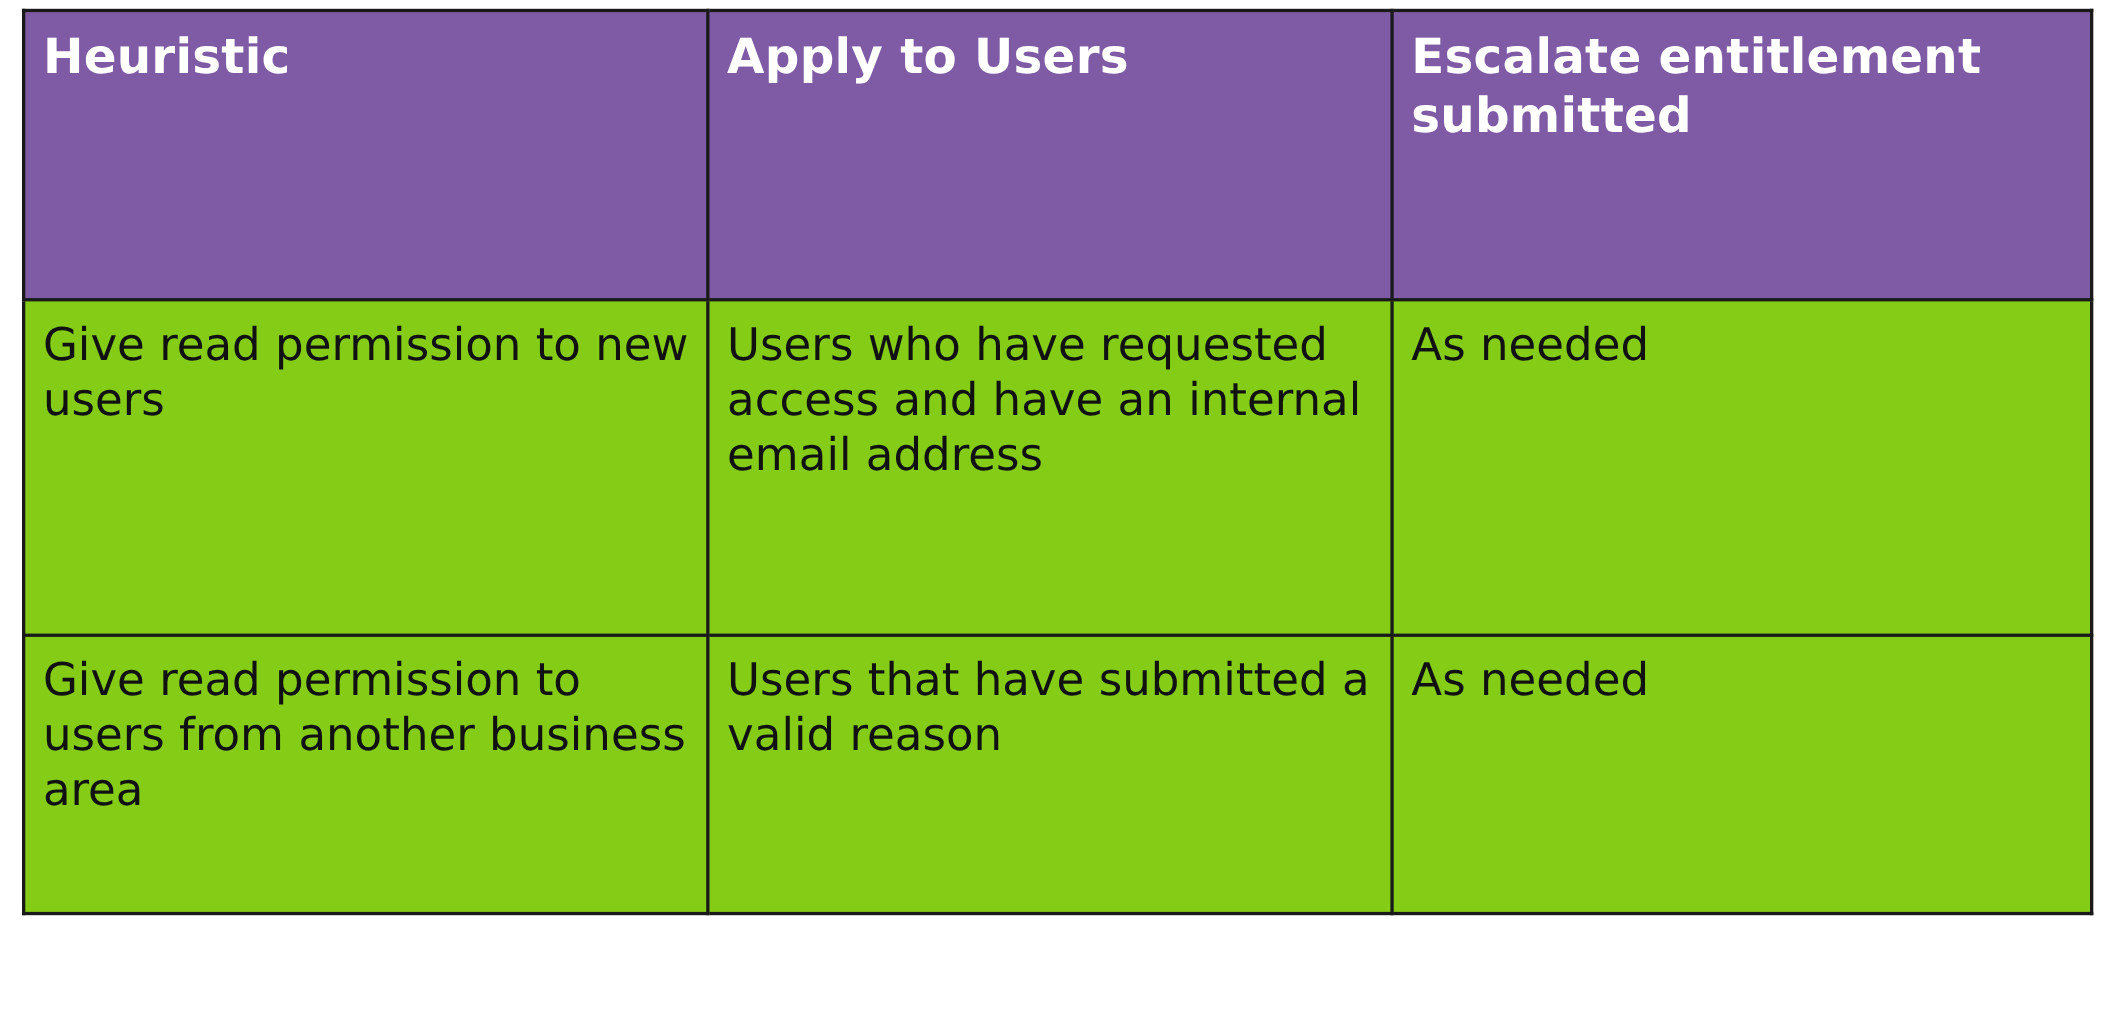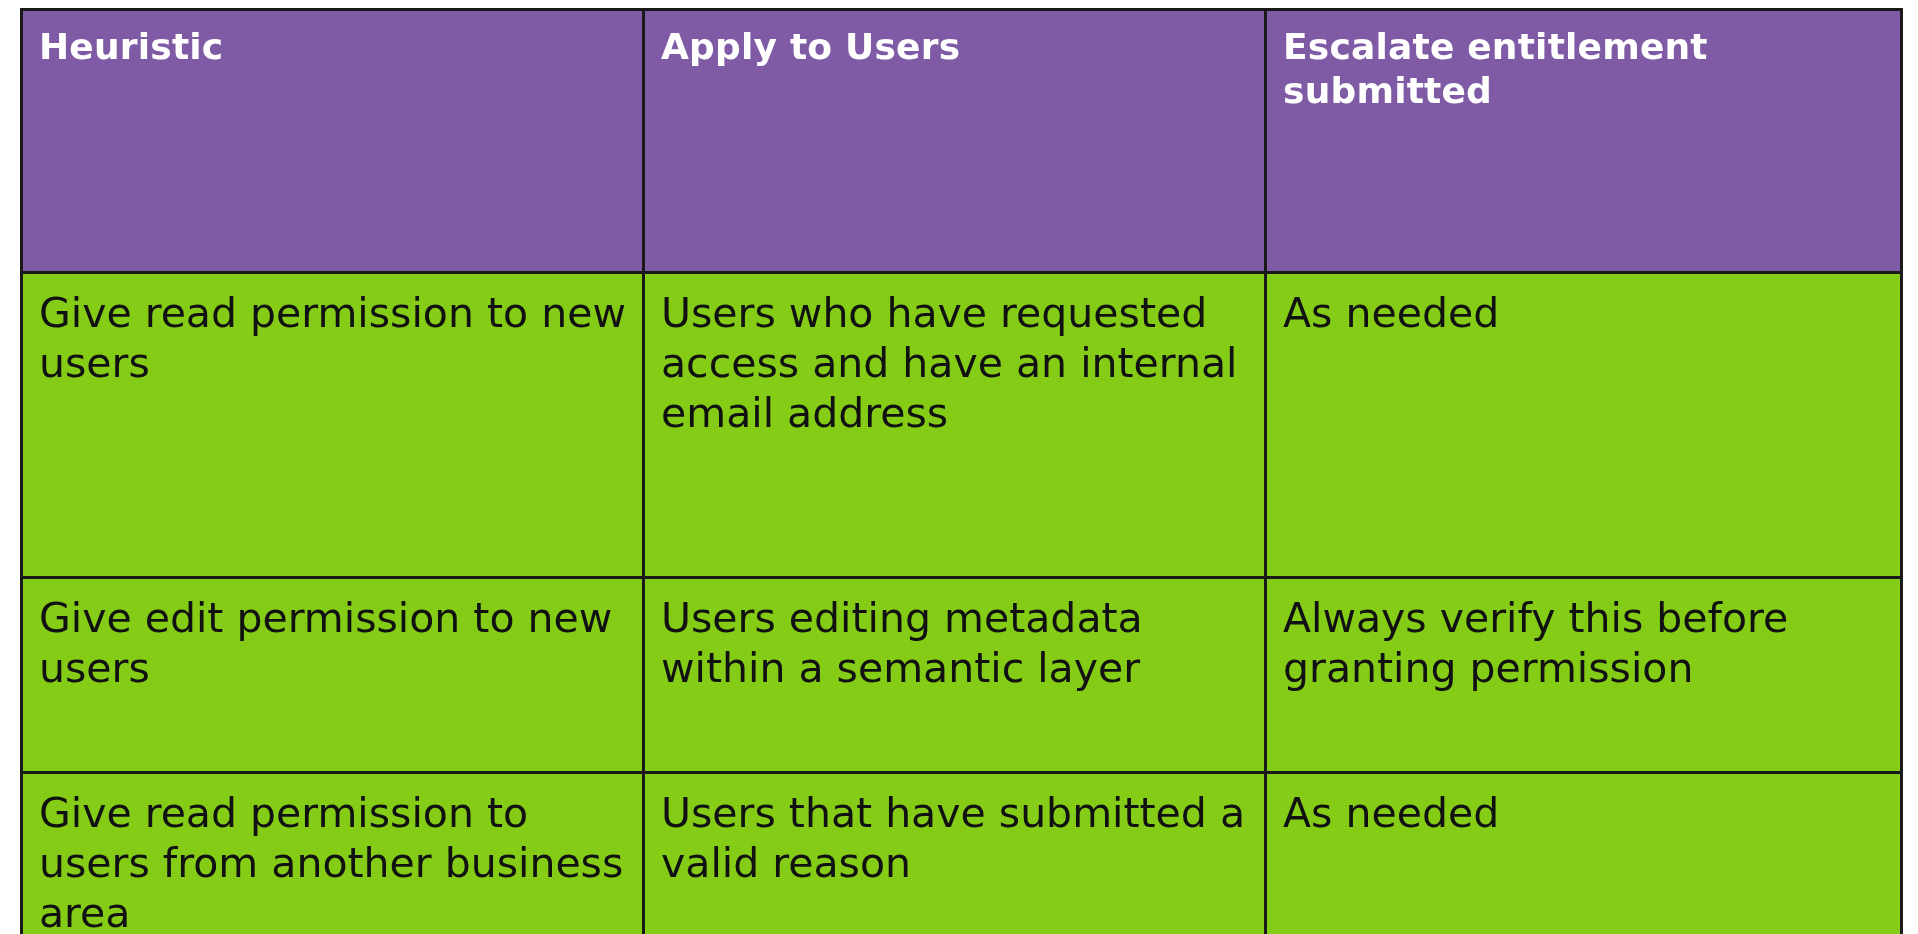--- a/index.html
+++ b/index.html
@@ -29,21 +29,21 @@
   table.heuristic-table td {
     border: 3px solid #1a1a1a;
     vertical-align: top;
     padding: 14px 16px 18px 16px;
     line-height: 1.22;
   }
   thead th {
     background: #7f5ba6;
     color: #ffffff;
     font-weight: bold;
-    font-size: 36px;
+    font-size: 44px;
     text-align: left;
     letter-spacing: 0.2px;
   }
   thead th.head-1 { height: 228px; }
   tbody td {
     background: #84cc16;
     color: #111111;
     font-weight: normal;
     font-size: 41px;
   }
@@ -70,25 +70,20 @@
         <th class="head-1">Apply to Users</th>
         <th class="head-1">Escalate entitlement submitted</th>
       </tr>
     </thead>
     <tbody>
       <tr class="row-1">
         <td>Give read permission to new users</td>
         <td>Users who have requested access and have an internal email address</td>
         <td>As needed</td>
       </tr>
-      <tr class="row-2">
-        <td>Give edit permission to new users</td>
-        <td>Users editing metadata within a semantic layer</td>
-        <td>Always verify this before granting permission</td>
-      </tr>
       <tr class="row-3">
         <td>Give read permission to users from another business area</td>
         <td>Users that have submitted a valid reason</td>
         <td>As needed</td>
       </tr>
     </tbody>
   </table>
 </div>
 
 </body></html>

